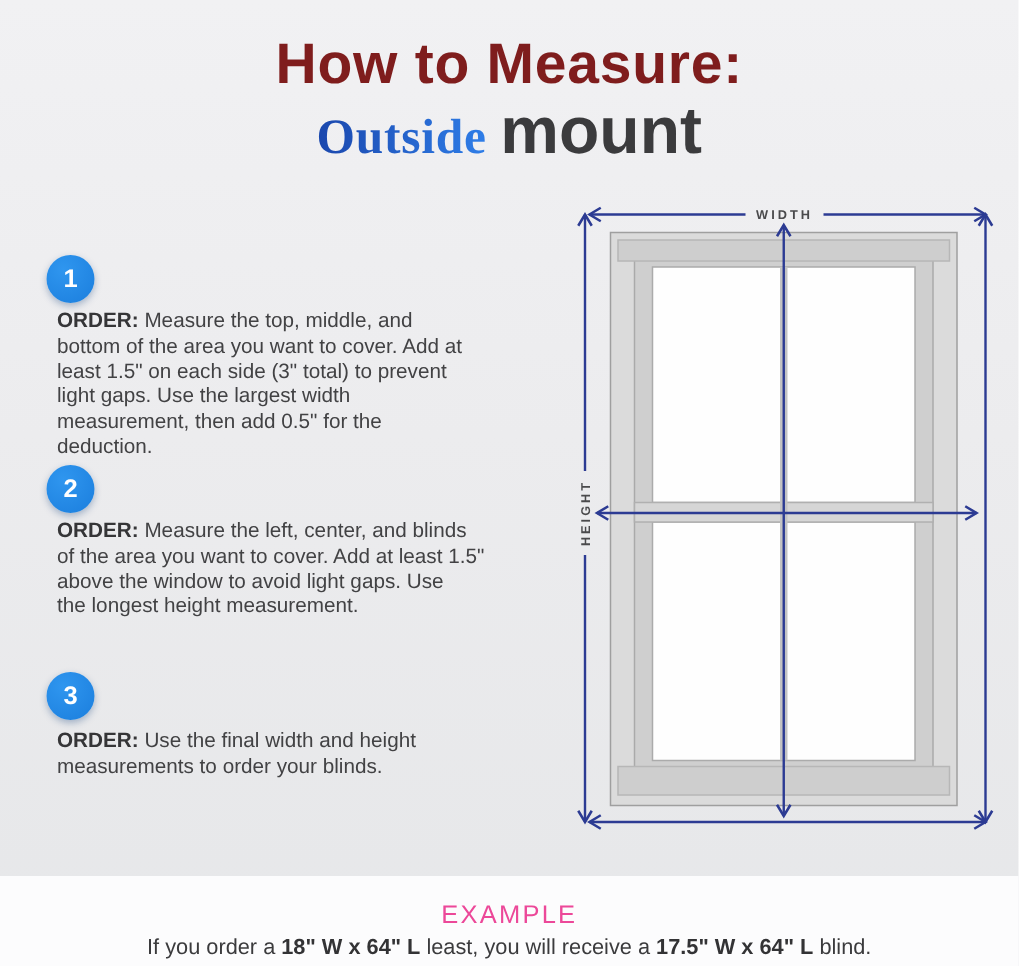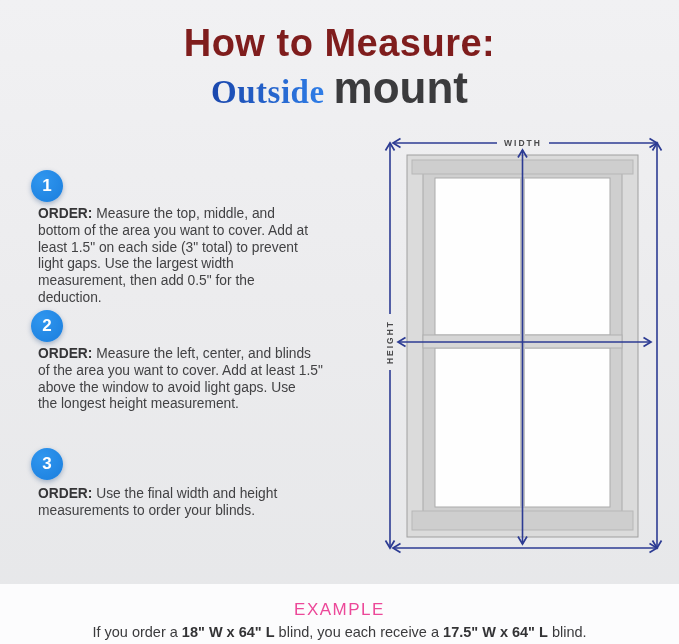--- a/index.html
+++ b/index.html
@@ -119,14 +119,14 @@
       <path d="M23,212 H276" marker-start="url(#ah)" marker-end="url(#ah)"></path>
     </g>
 
     <text x="148" y="16" text-anchor="middle" class="dim-label">WIDTH</text>
     <text x="15" y="215" text-anchor="middle" transform="rotate(-90 15 212)" class="dim-label">HEIGHT</text>
   </svg>
 </div>
 
 <footer class="example">
   <div class="example-title">EXAMPLE</div>
-  <div class="example-text"><span>If you order a </span><b>18" W x 64" L</b><span> blind, you each receive a </span><b>17.5" W x 64" L</b><span> blind.</span></div>
+  <div class="example-text"><span>If you order a </span><b>18" W x 64" L</b><span> least, you will receive a </span><b>17.5" W x 64" L</b><span> blind.</span></div>
 </footer>
 
 </body></html>

